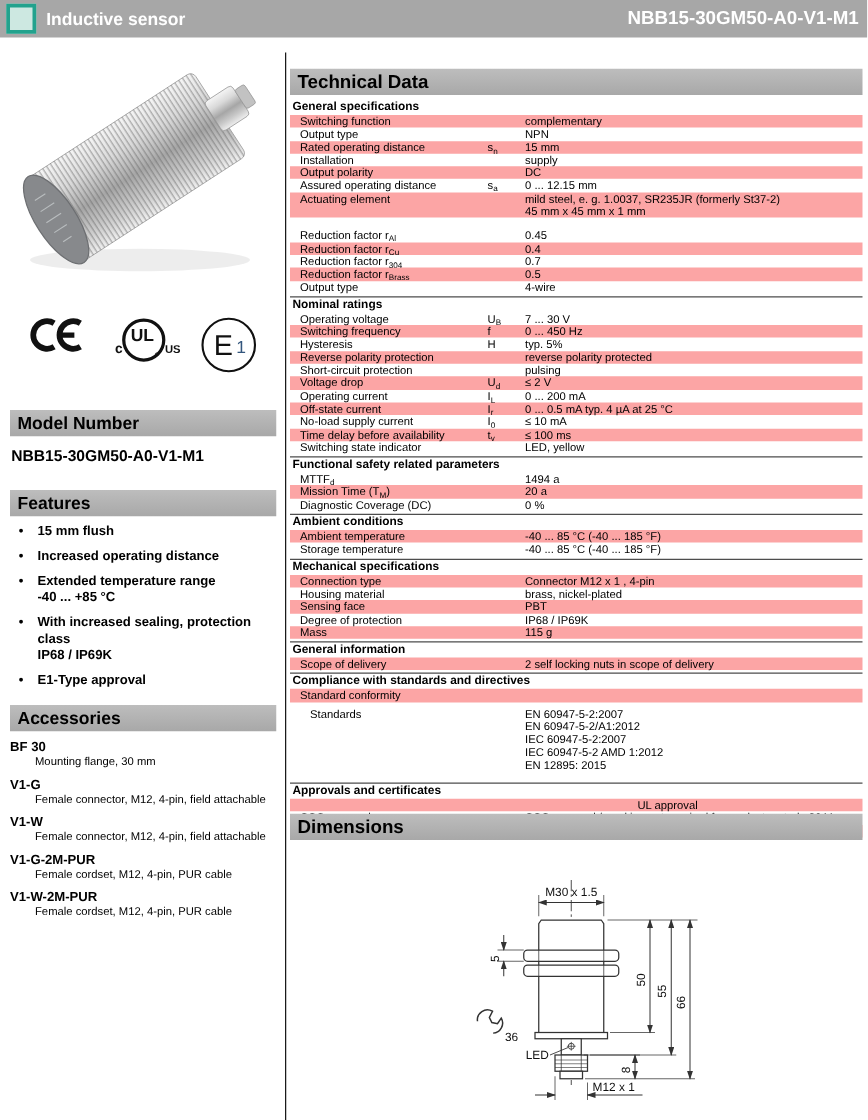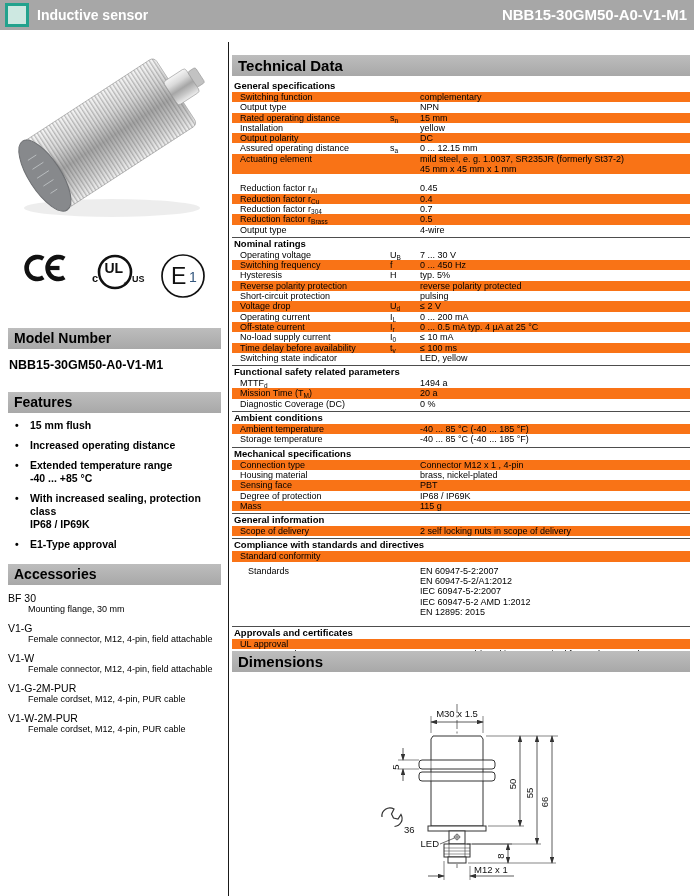--- a/index.html
+++ b/index.html
@@ -22,31 +22,31 @@
   
   .leftcol{position:absolute;left:8px;top:40px;width:213px;}
   .photo{width:213px;height:188px;background:#fff;}
   .marks{display:flex;align-items:flex-start;justify-content:space-between;
          padding:0 14px 0 16px;margin-top:24px;height:58px;}
   .model-value{font-weight:bold;font-size:12.5px;padding:9px 0 0 1px;}
   .features-list{list-style:none;margin:0;padding:6px 0 0 0;}
   .features-list li{position:relative;padding-left:22px;margin-bottom:7px;
                     font-weight:bold;font-size:10.5px;line-height:13px;}
   .features-list li .blt{position:absolute;left:7px;top:0;}
-  .acc-name{font-weight:normal;font-size:10.5px;margin-top:7px;line-height:12px;}
+  .acc-name{font-weight:bold;font-size:10.5px;margin-top:7px;line-height:12px;}
   .acc-desc{font-size:9px;line-height:11px;padding-left:20px;}
   .mt18{margin-top:18px;} .mt10{margin-top:20px;} .mt13{margin-top:13px;}
   
   .rightcol{position:absolute;left:232px;top:55px;width:458px;}
   .tech-table{margin-top:4px;}
   .tsec{margin-top:2px;}
   .tsec.ruled{border-top:1px solid #4d4d4d;}
   .sec-h{font-weight:bold;font-size:9.5px;line-height:12px;padding-left:2px;}
   .trow{display:flex;font-size:9px;line-height:10.3px;padding-left:8px;}
-  .trow.shaded{background:#f97316;}
+  .trow.shaded{background:#fca5a5;justify-content:flex-end;}
   .trow.indent2{padding-left:16px;}
   .trow .c-label{width:150px;flex:none;}
   .trow.indent2 .c-label{width:142px;}
   .trow .c-sym{width:30px;flex:none;}
   .trow .c-val{flex:1;}
   sub{font-size:6.5px;vertical-align:-2px;line-height:0;}
   .spacer{width:100%;}
   
   .dims{position:absolute;left:232px;top:651px;width:458px;}
   .dims svg{display:block;margin-top:4px;}
@@ -195,21 +195,21 @@
             <div class="c-label"><span>Rated operating distance</span></div>
             <div class="c-sym"><span>s</span><sub>n</sub></div>
             <div class="c-val">
               <div>15 mm</div>
             </div>
           </div>
           <div class="trow">
             <div class="c-label"><span>Installation</span></div>
             <div class="c-sym"></div>
             <div class="c-val">
-              <div>yellow</div>
+              <div>supply</div>
             </div>
           </div>
           <div class="trow shaded">
             <div class="c-label"><span>Output polarity</span></div>
             <div class="c-sym"></div>
             <div class="c-val">
               <div>DC</div>
             </div>
           </div>
           <div class="trow">

